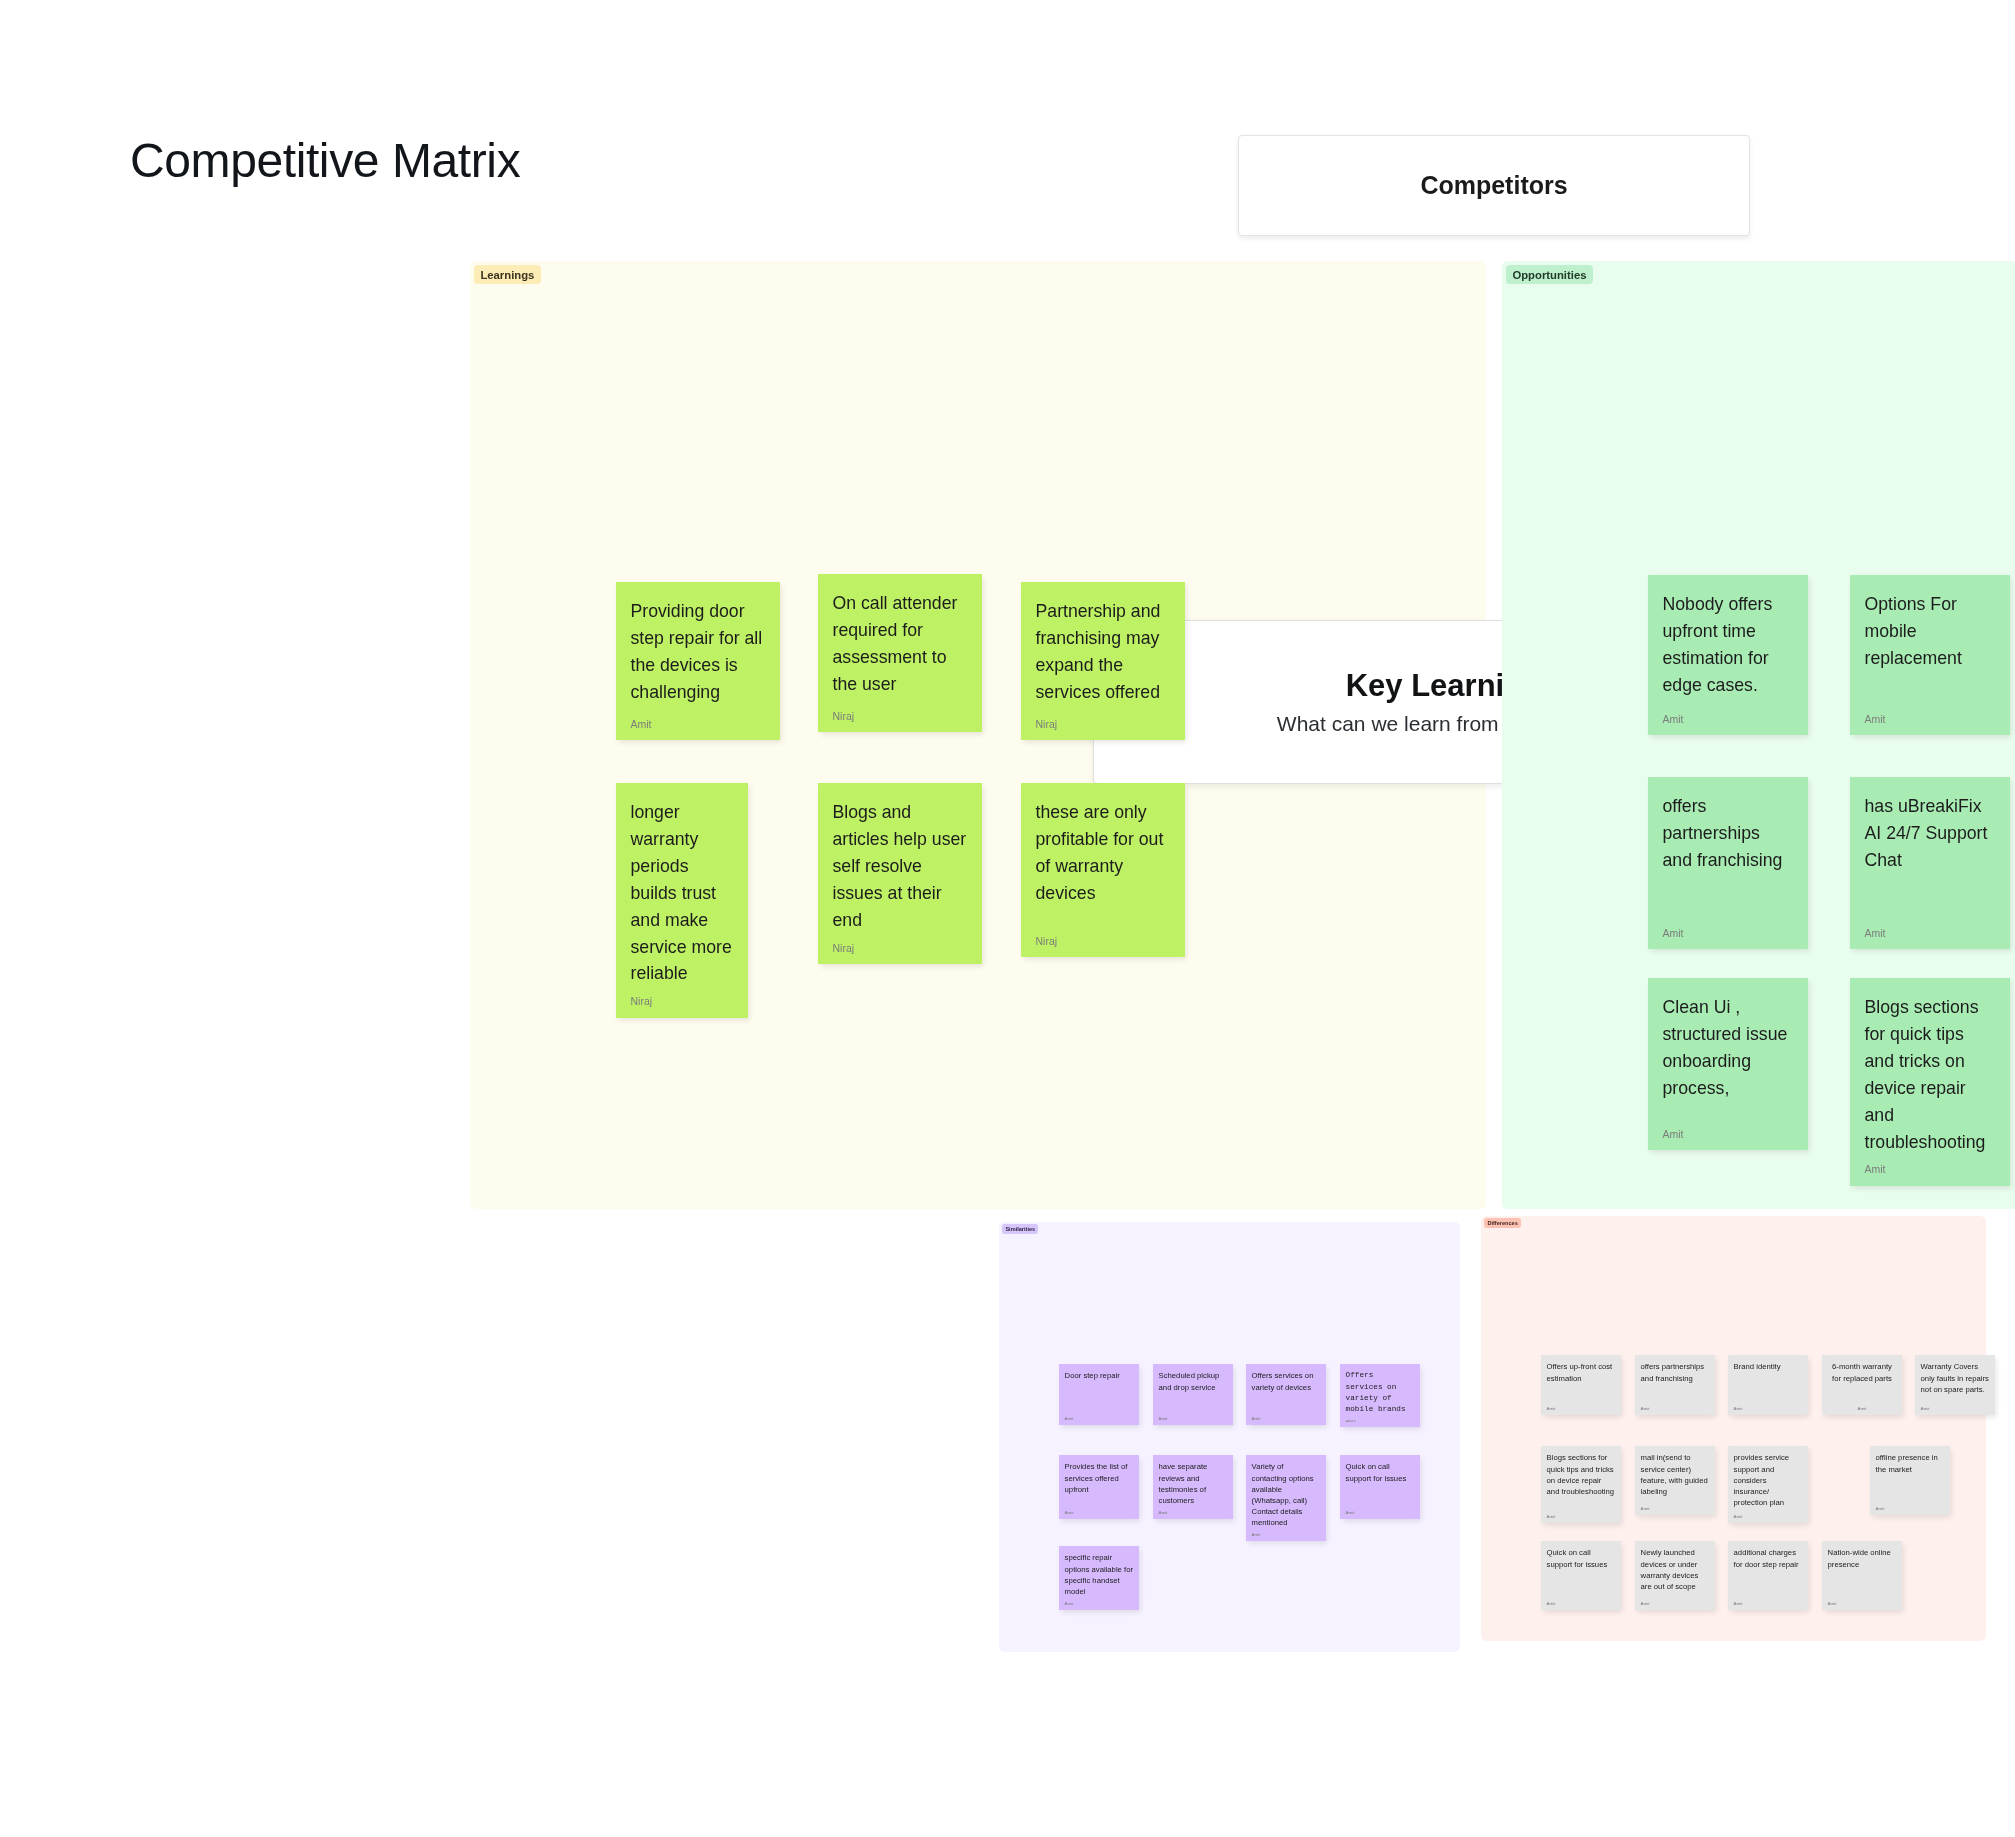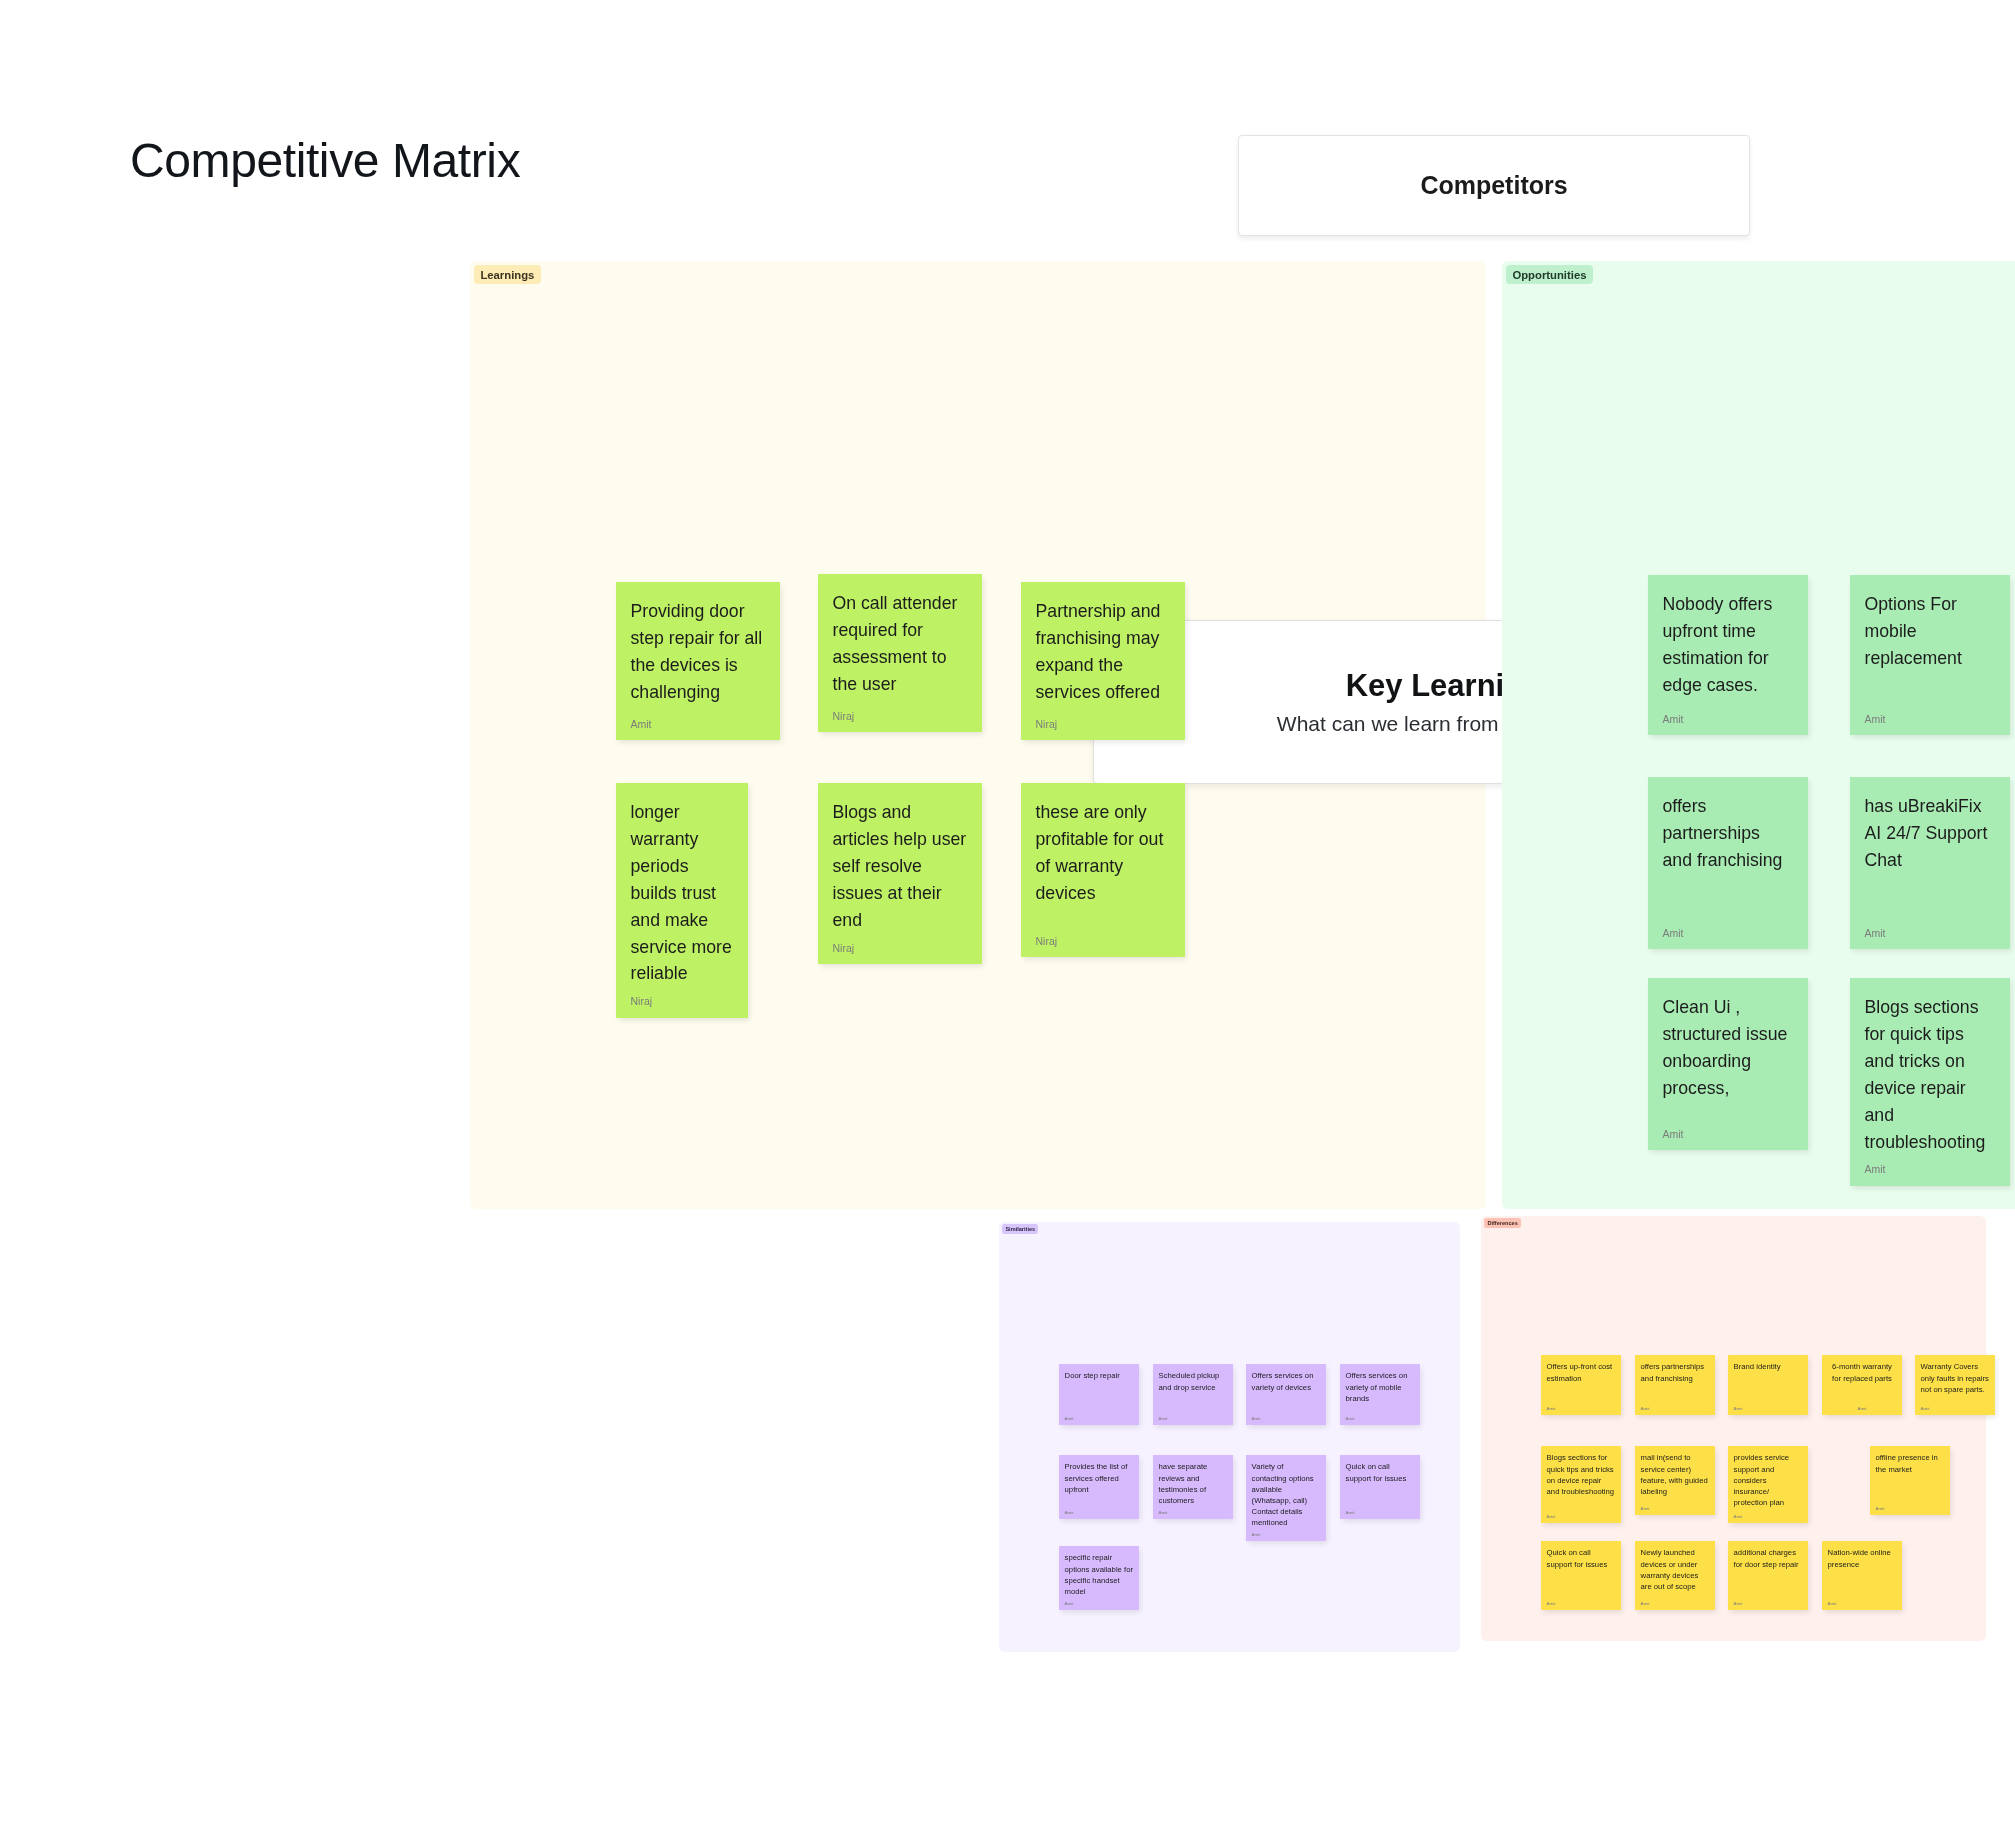--- a/index.html
+++ b/index.html
@@ -94,21 +94,21 @@
   .note.big .note-author { font-size: 10.5px; margin-top: 8px; }
 
   
   .note.small { width: 80px; padding: 6.4px 5.6px 4px 5.6px; }
   .note.small .note-text { font-size: 7.7px; line-height: 1.45; }
   .note.small .note-author { font-size: 4.4px; margin-top: 3.2px; }
 
   .yellow { background: #bef264; }
   .green  { background: #a8ecb4; }
   .purple { background: #d7b9fd; }
-  .red    { background: #fde047; }
+  .red    { background: #e5e5e5; }
 </style>
 </head>
 <body>
 
 <div id="canvas">
 
   <div class="page-title">Competitive Matrix</div>
 
   <div class="competitors-card">
     <div class="label">Competitors</div>
@@ -191,21 +191,21 @@
         <div class="note-author">Amit</div>
       </div>
       <div class="note small purple" style="left: 1153px; top: 1364px; width: 80px; min-height: 61px;">
         <div class="note-text">Scheduled pickup and drop service</div>
         <div class="note-author">Amit</div>
       </div>
       <div class="note small purple" style="left: 1246px; top: 1364px; width: 80px; min-height: 61px;">
         <div class="note-text">Offers services on variety of devices</div>
         <div class="note-author">Amit</div>
       </div>
-      <div class="note small purple" style="left: 1340px; top: 1364px; width: 80px; min-height: 61px;">
+      <div class="note small purple" style="left: 1340px; top: 1364px; width: 80px; min-height: 61px; font-family: Liberation Mono, monospace;">
         <div class="note-text">Offers services on variety of mobile brands</div>
         <div class="note-author">Amit</div>
       </div>
       <div class="note small purple" style="left: 1059px; top: 1455px; width: 80px; min-height: 64px;">
         <div class="note-text">Provides the list of services offered upfront</div>
         <div class="note-author">Amit</div>
       </div>
       <div class="note small purple" style="left: 1153px; top: 1455px; width: 80px; min-height: 64px;">
         <div class="note-text">have separate reviews and testimonies of customers</div>
         <div class="note-author">Amit</div>

